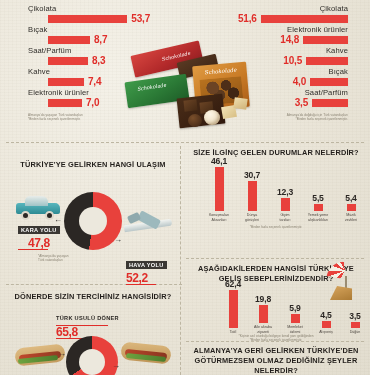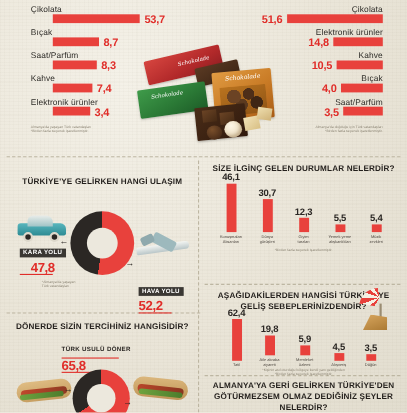--- a/index.html
+++ b/index.html
@@ -35,21 +35,21 @@
 
   
   .panel { position: absolute; }
 
   
   .hbar-row { position: relative; margin-bottom: 1px; }
   .hbar-label {
     font-size: 7.6px; color: #2e2c28; letter-spacing: .1px;
     line-height: 9px; white-space: nowrap;
   }
-  .hbar-line { display: flex; align-items: flex-start; gap: 4px; height: 11px; padding-left: 20px; }
+  .hbar-line { display: flex; align-items: center; gap: 4px; height: 11px; padding-left: 20px; }
   .hbar-fill {
     height: 8px; background: #e8413c; display: block;
   }
   .hbar-val {
     font-size: 10px; font-weight: bold; color: #e02d29;
     letter-spacing: -.2px; white-space: nowrap;
   }
   .right-align { text-align: right; }
   .right-align .hbar-line { justify-content: flex-end; flex-direction: row; }
 
@@ -58,21 +58,21 @@
     letter-spacing: .05px;
   }
 
   
   .q-title {
     font-size: 7.4px; font-weight: bold; color: #231f1c;
     text-align: center; line-height: 10px; letter-spacing: .15px;
   }
 
   
-  .vbars { display: flex; align-items: flex-end; justify-content: center; }
+  .vbars { display: flex; align-items: flex-end; justify-content: flex-end; }
   .vbar-col { display: flex; flex-direction: column; align-items: center; }
   .vbar-val {
     font-size: 8.6px; font-weight: bold; color: #2b2724;
     letter-spacing: -.2px; margin-bottom: 1px;
   }
   .vbar-rect { width: 9px; background: #e8413c; }
   .vbar-cat {
     font-size: 3.6px; color: #4d4740; text-align: center;
     line-height: 4.4px; margin-top: 2px; width: 30px;
   }
@@ -146,21 +146,21 @@
       <div class="hbar-line">
         <span class="hbar-fill" style="width:36px"></span>
         <span class="hbar-val">7,4</span>
       </div>
     </div>
 
     <div class="hbar-row">
       <div class="hbar-label">Elektronik ürünler</div>
       <div class="hbar-line">
         <span class="hbar-fill" style="width:34px"></span>
-        <span class="hbar-val">3,4</span>
+        <span class="hbar-val">7,0</span>
       </div>
     </div>
 
     <div style="margin-top:5px">
       <div class="footnote">Almanya'da yaşayan Türk vatandaşları</div>
       <div class="footnote">*Birden fazla seçenek işaretlenmiştir.</div>
     </div>
   </div>
 
   <div class="panel right-align" style="right:22px; top:4px; width:130px;">

